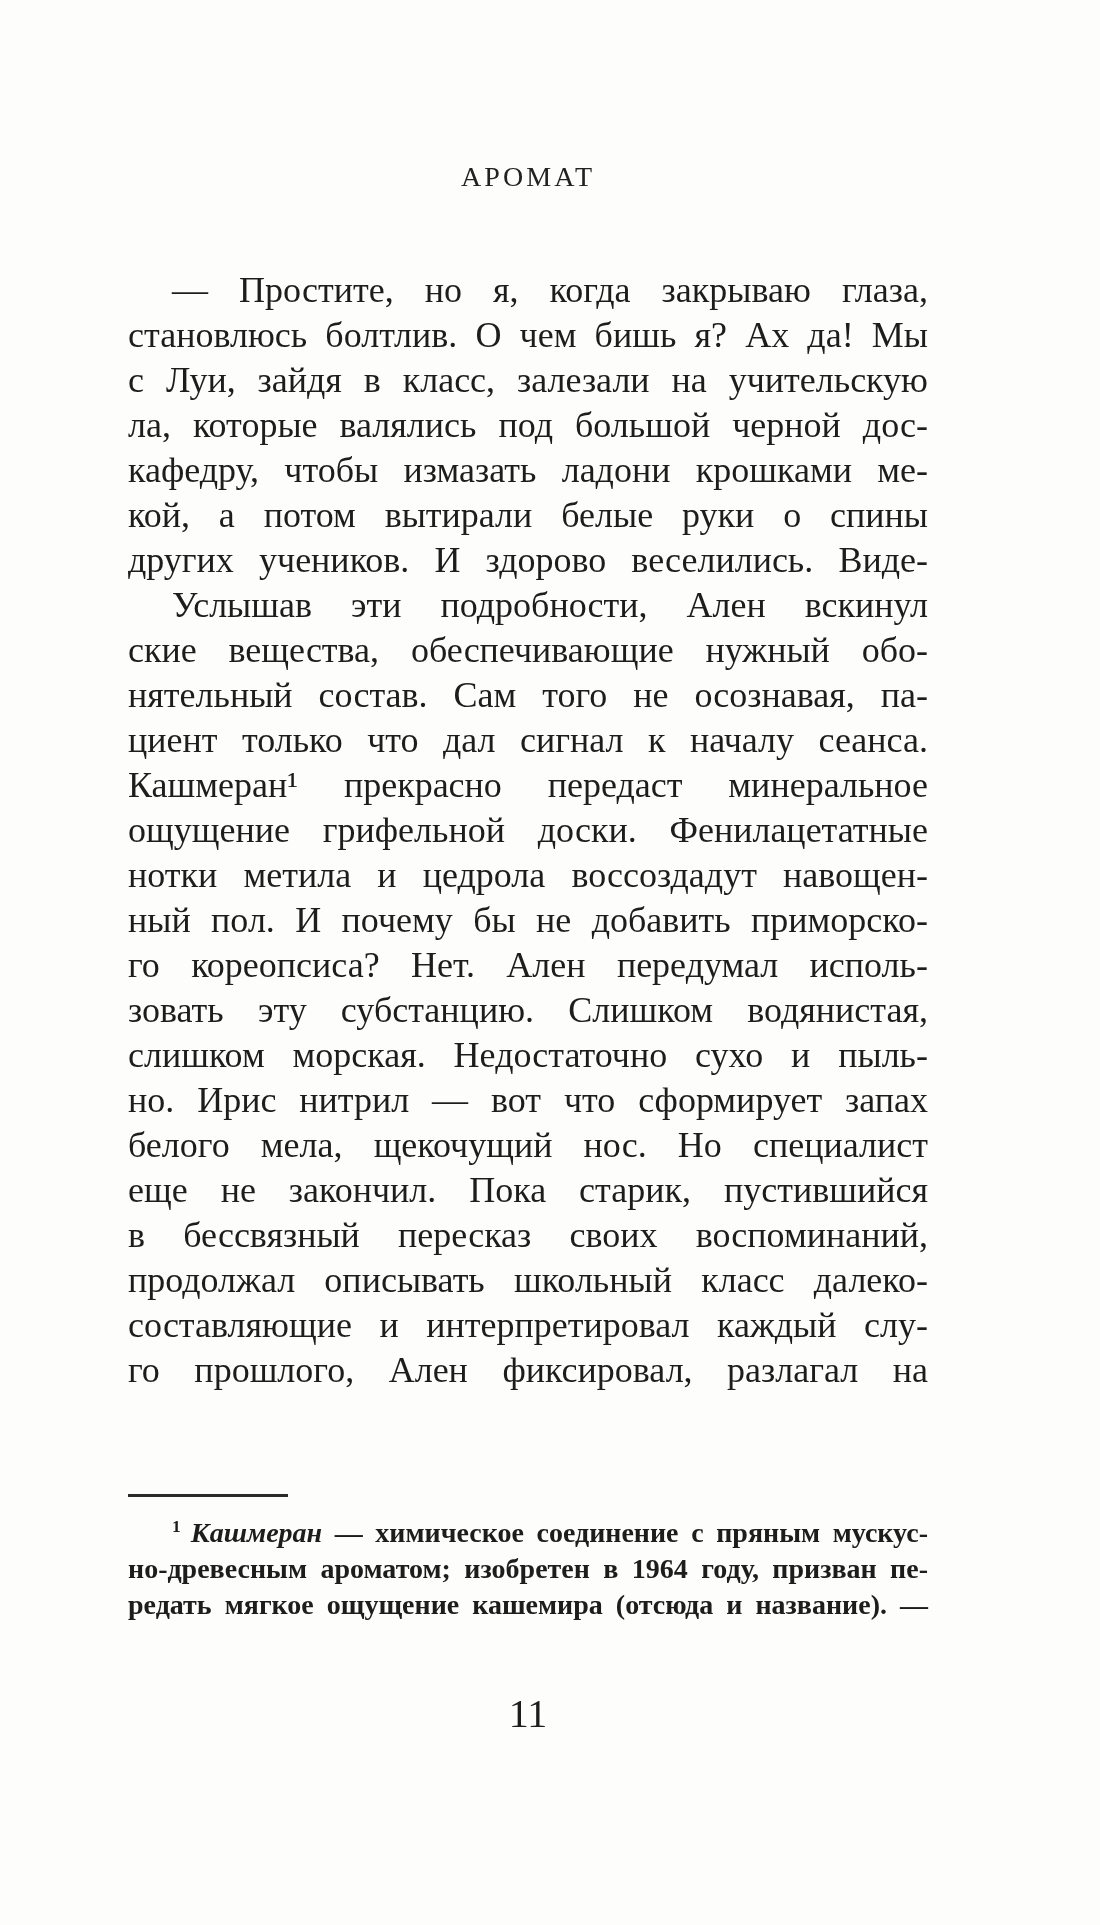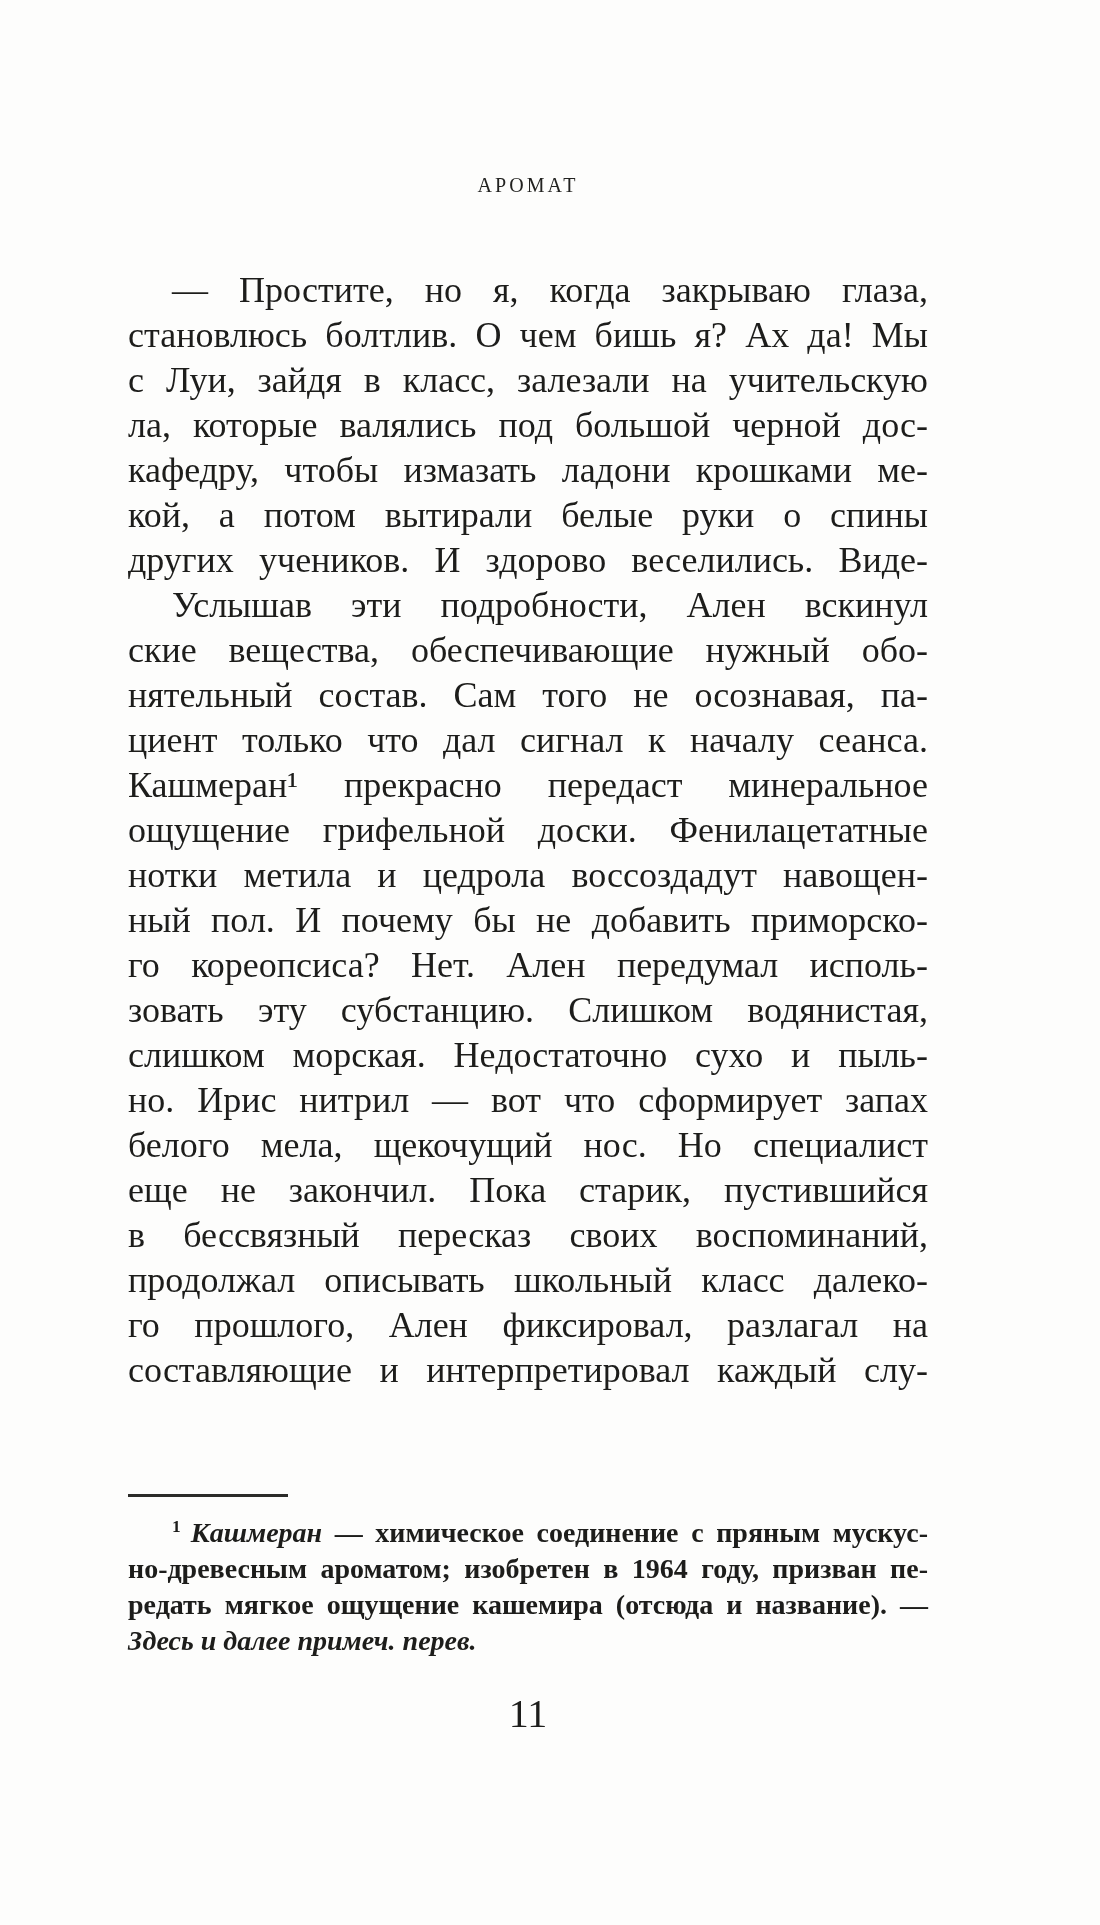--- a/index.html
+++ b/index.html
@@ -16,22 +16,22 @@
     color: #1d1d1b;
     font-family: "Liberation Serif", "DejaVu Serif", serif;
     overflow: hidden;
   }
   .column {
     position: absolute;
     left: 128px;
     width: 800px;
   }
   .running-head {
-    top: 170px;
-    font-size: 20px;
+    top: 162px;
+    font-size: 28px;
     line-height: 30px;
     letter-spacing: 3px;
     text-align: center;
     color: #222220;
   }
   .body-text {
     top: 268px;
   }
   .line {
     font-size: 36px;
@@ -102,29 +102,28 @@
         <div class="line">нотки метила и цедрола воссоздадут навощен-</div>
         <div class="line">ный пол. И почему бы не добавить приморско-</div>
         <div class="line">го кореопсиса? Нет. Ален передумал исполь-</div>
         <div class="line">зовать эту субстанцию. Слишком водянистая,</div>
         <div class="line">слишком морская. Недостаточно сухо и пыль-</div>
         <div class="line">но. Ирис нитрил — вот что сформирует запах</div>
         <div class="line">белого мела, щекочущий нос. Но специалист</div>
         <div class="line">еще не закончил. Пока старик, пустившийся</div>
         <div class="line">в бессвязный пересказ своих воспоминаний,</div>
         <div class="line">продолжал описывать школьный класс далеко-</div>
+        <div class="line">составляющие и интерпретировал каждый слу-</div>
         <div class="line">го прошлого, Ален фиксировал, разлагал на</div>
-        <div class="line">составляющие и интерпретировал каждый слу-</div>
       </div>
     </div>
 
   <div class="footnote-sep"></div>
 
   <div class="column footnote">
       <div class="fn-line indent"><span class="sup">1 </span><span class="italic">Кашмеран</span><span> — химическое соединение с пряным мускус-</span></div>
       <div class="fn-line"><span>но-древесным ароматом; изобретен в 1964 году, призван пе-</span></div>
       <div class="fn-line"><span>редать мягкое ощущение кашемира (отсюда и название). —</span></div>
-      <div class="fn-line last"><span class="italic">Здесь и далее примеч. перев.</span></div>
     </div>
 
   <div class="column folio">11</div>
 
 </div>
 
 </body></html>

